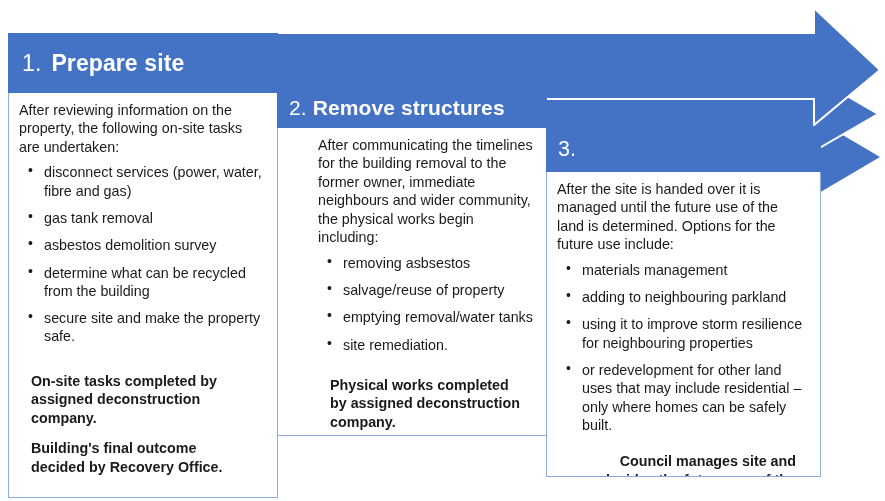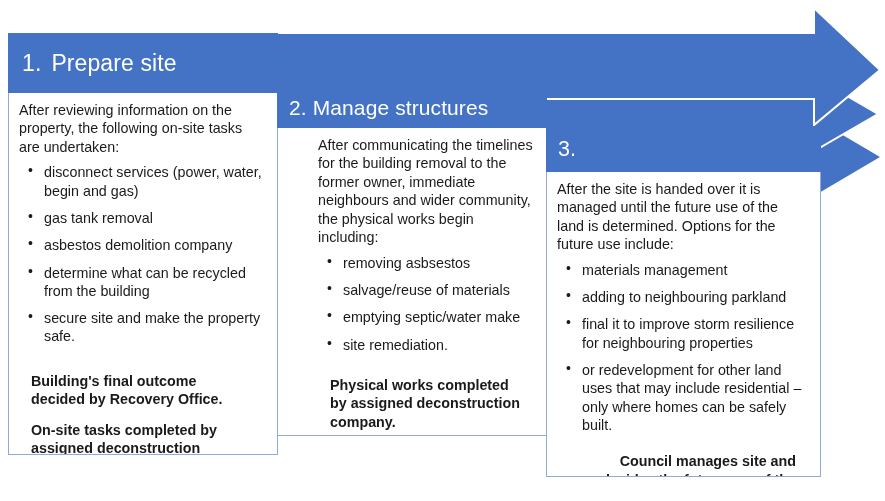--- a/index.html
+++ b/index.html
@@ -43,21 +43,21 @@
     display: flex;
     align-items: center;
     padding-left: 14px;
     letter-spacing: 0.1px;
   }
   .step-num {
     font-weight: 400;
     margin-right: 10px;
   }
   .step-title {
-    font-weight: 400;
+    font-weight: 700;
   }
   .step-body {
     box-sizing: border-box;
     background: #ffffff;
     border: 1px solid #8faadc;
     border-top: none;
     padding: 8px 12px 6px 10px;
     font-size: 14.3px;
     line-height: 1.29;
     overflow: hidden;
@@ -93,21 +93,21 @@
   .notes {
     margin-top: 16px;
   }
   .notes p.note + p.note {
     margin-top: 9px;
   }
 
   
   #step1 { left: 8px;  top: 33px;  width: 270px; }
   #step1 .step-header { height: 60px; font-size: 23px; }
-  #step1 .step-body   { height: 362px; }
+  #step1 .step-body   { height: 405px; }
 
   #step2 { left: 277px; top: 87px; width: 270px; }
   #step2 .step-header { height: 41px; font-size: 21px; padding-left: 12px; }
   #step2 .step-body   { height: 308px; }
   #step2 .step-header .step-num { margin-right: 6px; }
 
   #step3 { left: 546px; top: 126px; width: 275px; }
   #step3 .step-header { height: 46px; font-size: 21.5px; padding-left: 12px; }
   #step3 .step-body   { height: 305px; }
 
@@ -130,62 +130,62 @@
   </svg>
 
   <div class="step" id="step1">
     <div class="step-header" style="background: rgb(68, 114, 196); color: rgb(255, 255, 255);">
       <span class="step-num">1.</span>
       <span class="step-title">Prepare site</span>
     </div>
     <div class="step-body" style="border-color: rgb(143, 170, 220);">
       <p class="intro">After reviewing information on the property, the following on-site tasks are undertaken:</p>
       <ul>
-        <li><span class="bullet">•</span><span>disconnect services (power, water, begin and gas)</span></li>
+        <li><span class="bullet">•</span><span>disconnect services (power, water, fibre and gas)</span></li>
         <li><span class="bullet">•</span><span>gas tank removal</span></li>
-        <li><span class="bullet">•</span><span>asbestos demolition company</span></li>
+        <li><span class="bullet">•</span><span>asbestos demolition survey</span></li>
         <li><span class="bullet">•</span><span>determine what can be recycled from the building</span></li>
         <li><span class="bullet">•</span><span>secure site and make the property safe.</span></li>
       </ul>
       <div class="notes">
+        <p class="note">On-site tasks completed by assigned deconstruction company.</p>
         <p class="note">Building's final outcome decided by Recovery Office.</p>
-        <p class="note">On-site tasks completed by assigned deconstruction company.</p>
       </div>
     </div>
   </div>
 
   <div class="step" id="step2">
     <div class="step-header" style="background: rgb(68, 114, 196); color: rgb(255, 255, 255);">
       <span class="step-num">2.</span>
-      <span class="step-title">Manage structures</span>
+      <span class="step-title">Remove structures</span>
     </div>
     <div class="step-body" style="border-color: rgb(143, 170, 220); padding-left: 40px;">
       <p class="intro">After communicating the timelines for the building removal to the former owner, immediate neighbours and wider community, the physical works begin including:</p>
       <ul>
         <li><span class="bullet">•</span><span>removing asbsestos</span></li>
-        <li><span class="bullet">•</span><span>salvage/reuse of materials</span></li>
-        <li><span class="bullet">•</span><span>emptying septic/water make</span></li>
+        <li><span class="bullet">•</span><span>salvage/reuse of property</span></li>
+        <li><span class="bullet">•</span><span>emptying removal/water tanks</span></li>
         <li><span class="bullet">•</span><span>site remediation.</span></li>
       </ul>
       <div class="notes">
         <p class="note">Physical works completed by assigned deconstruction company.</p>
       </div>
     </div>
   </div>
 
   <div class="step" id="step3">
     <div class="step-header" style="background: rgb(68, 114, 196); color: rgb(255, 255, 255);">
       <span class="step-num">3.</span>
     </div>
     <div class="step-body" style="border-color: rgb(143, 170, 220);">
       <p class="intro">After the site is handed over it is managed until the future use of the land is determined. Options for the future use include:</p>
       <ul>
         <li><span class="bullet">•</span><span>materials management</span></li>
         <li><span class="bullet">•</span><span>adding to neighbouring parkland</span></li>
-        <li><span class="bullet">•</span><span>final it to improve storm resilience for neighbouring properties</span></li>
+        <li><span class="bullet">•</span><span>using it to improve storm resilience for neighbouring properties</span></li>
         <li><span class="bullet">•</span><span>or redevelopment for other land uses that may include residential – only where homes can be safely built.</span></li>
       </ul>
       <div class="notes">
         <p class="note">Council manages site and decides the future use of the land.</p>
       </div>
     </div>
   </div>
 
 </div>
 

